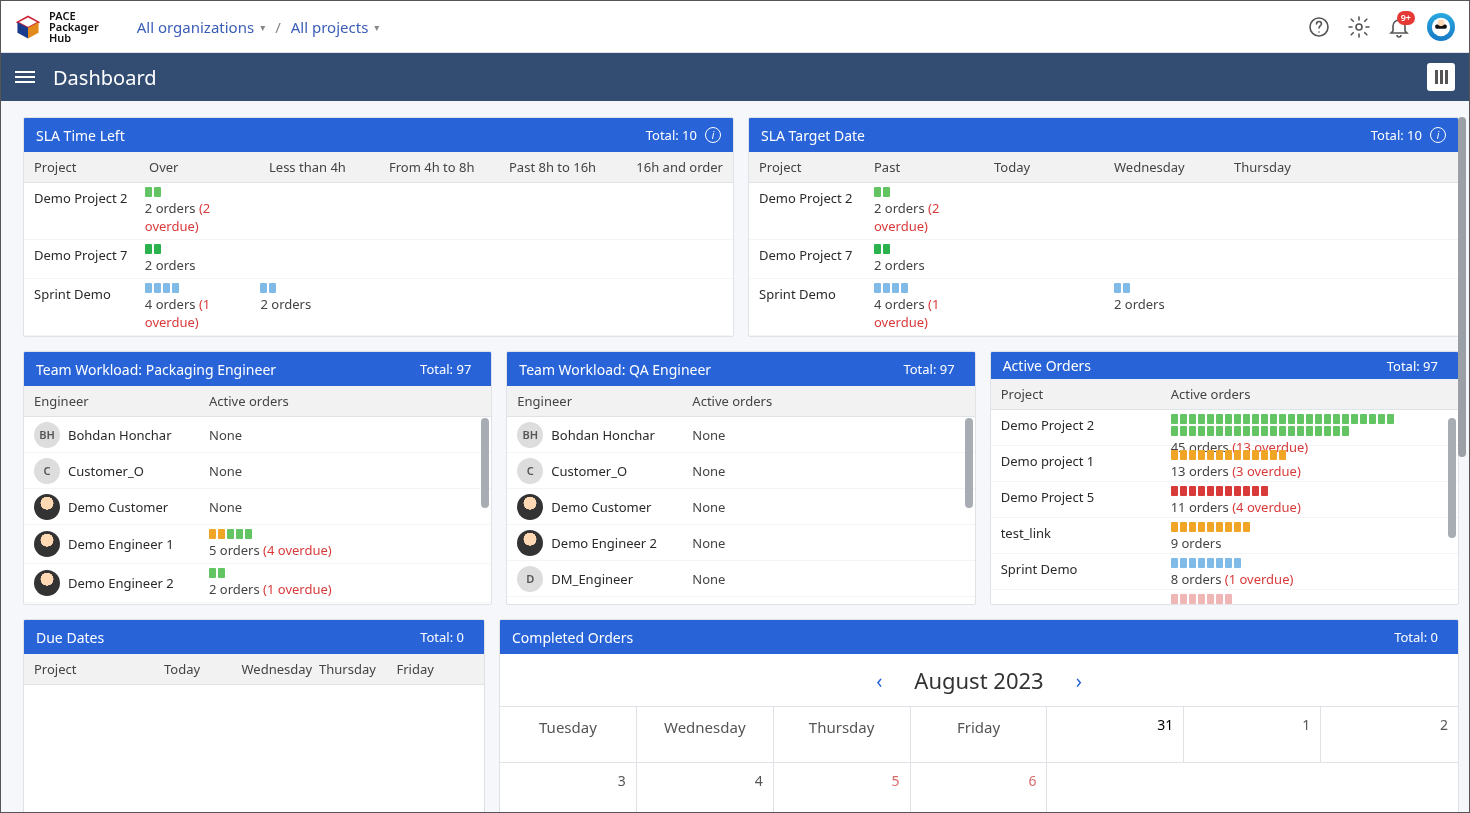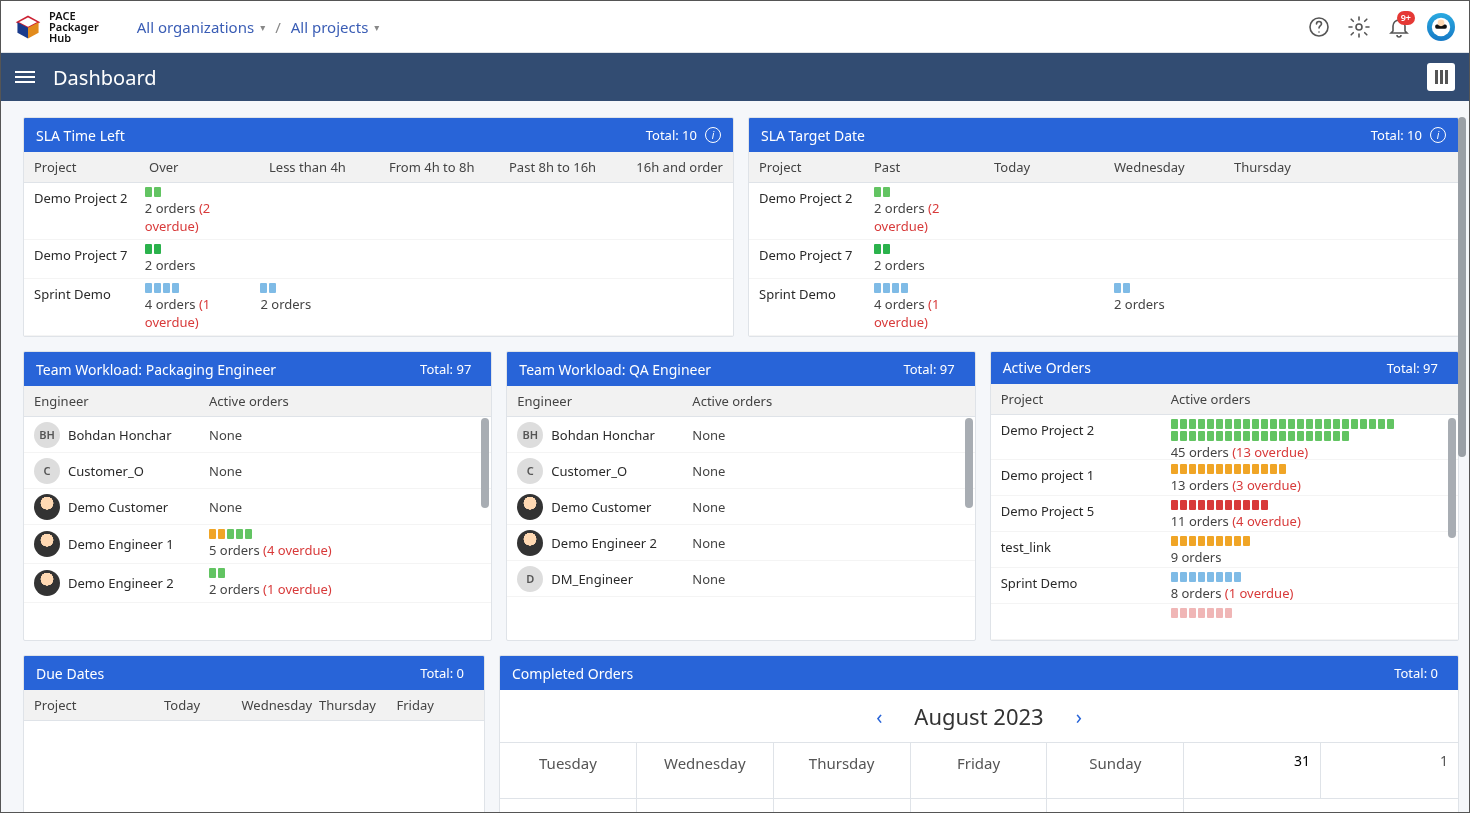--- a/index.html
+++ b/index.html
@@ -332,21 +332,21 @@
                 <i class="sq" style="background:var(--sq-blue)"></i>
               </span>
               <span class="note">2 orders</span>
             </div>
             <div class="cell"></div>
           </div>
         </div>
     </div>
   </div>
 
-  <div class="row" style="height:290px">
+  <div class="row" style="height:254px">
     <div class="card wl-card">
       <div class="hd">
         <span>Team Workload: Packaging Engineer</span>
         <span class="hd-spacer"></span>
         <span class="total">Total: 97</span>
       </div>
       <div class="subhd">
           <span>Engineer</span>
           <span>Active orders</span>
         </div>
@@ -652,21 +652,20 @@
       <div class="cal-nav">
         <span class="cal-arrow">‹</span>
         <span>August 2023</span>
         <span class="cal-arrow">›</span>
       </div>
       <div class="cal-grid" id="cal-grid">
           <div class="dhd">Tuesday</div>
           <div class="dhd">Wednesday</div>
           <div class="dhd">Thursday</div>
           <div class="dhd">Friday</div>
-          <div class="dhd">Sunday</div>
           <div class="dcell grey">
             <span>31</span>
           </div>
           <div class="dcell">
             <span>1</span>
           </div>
           <div class="dcell">
             <span>2</span>
           </div>
           <div class="dcell">

